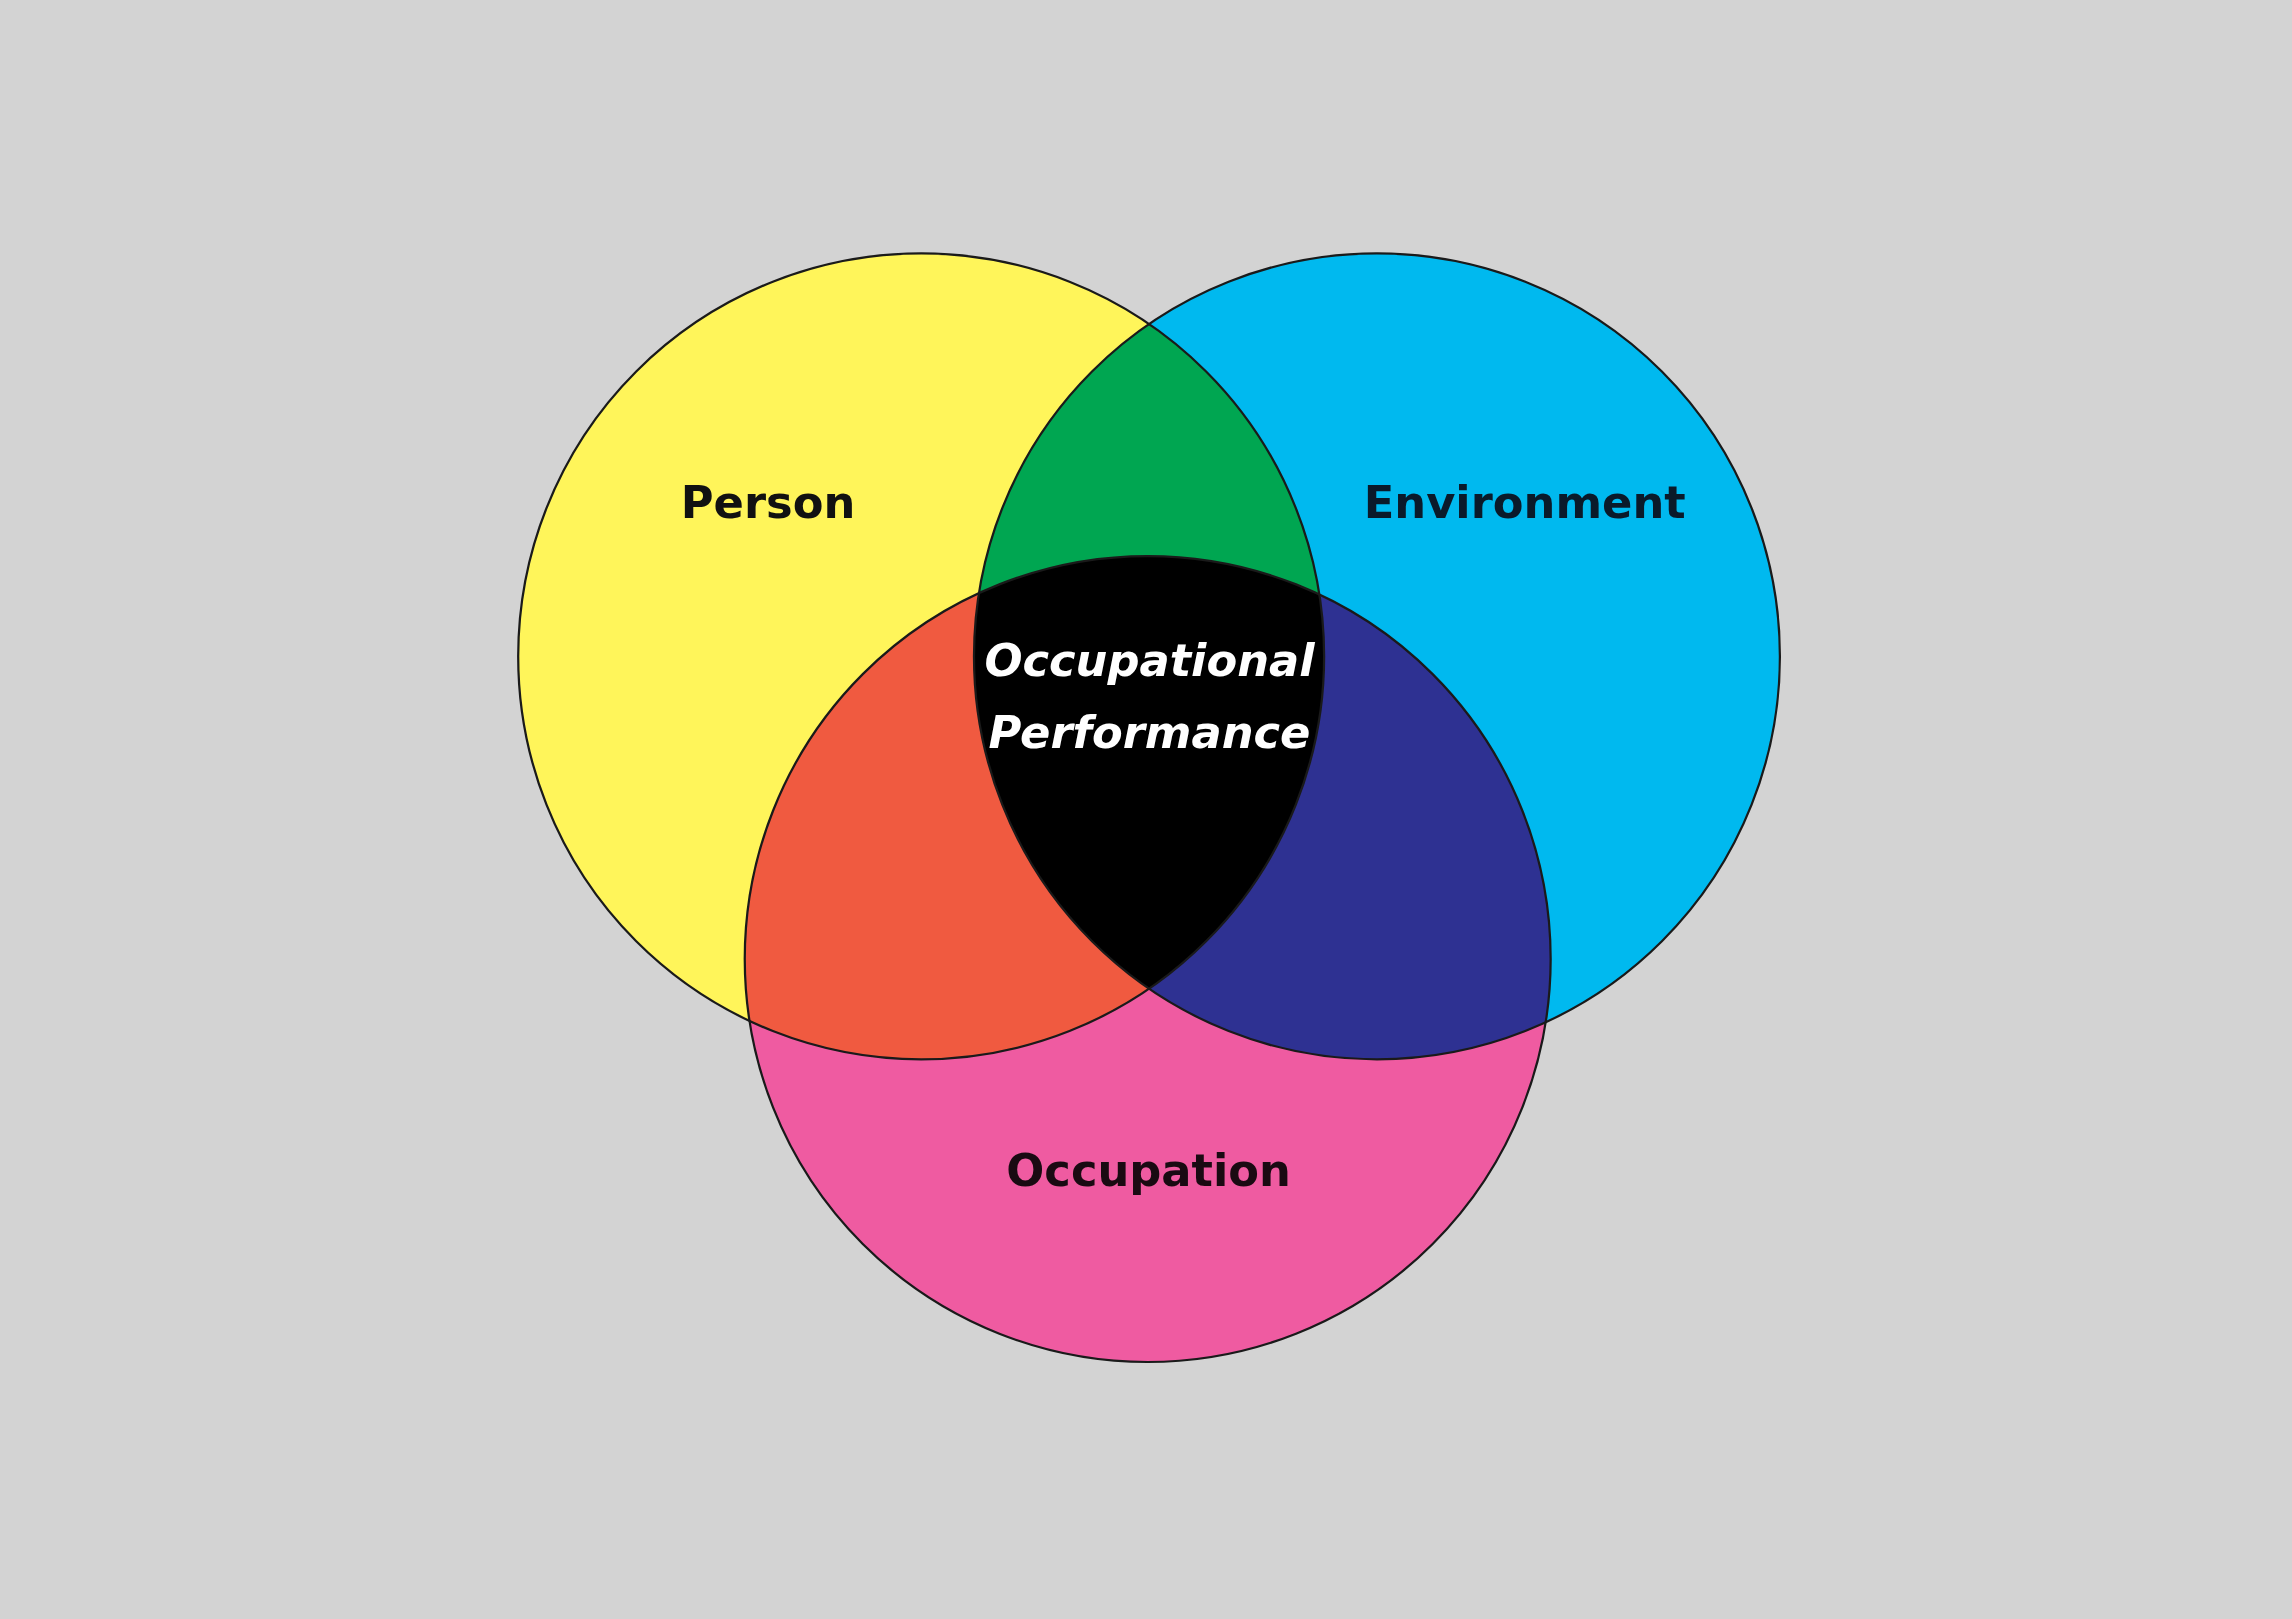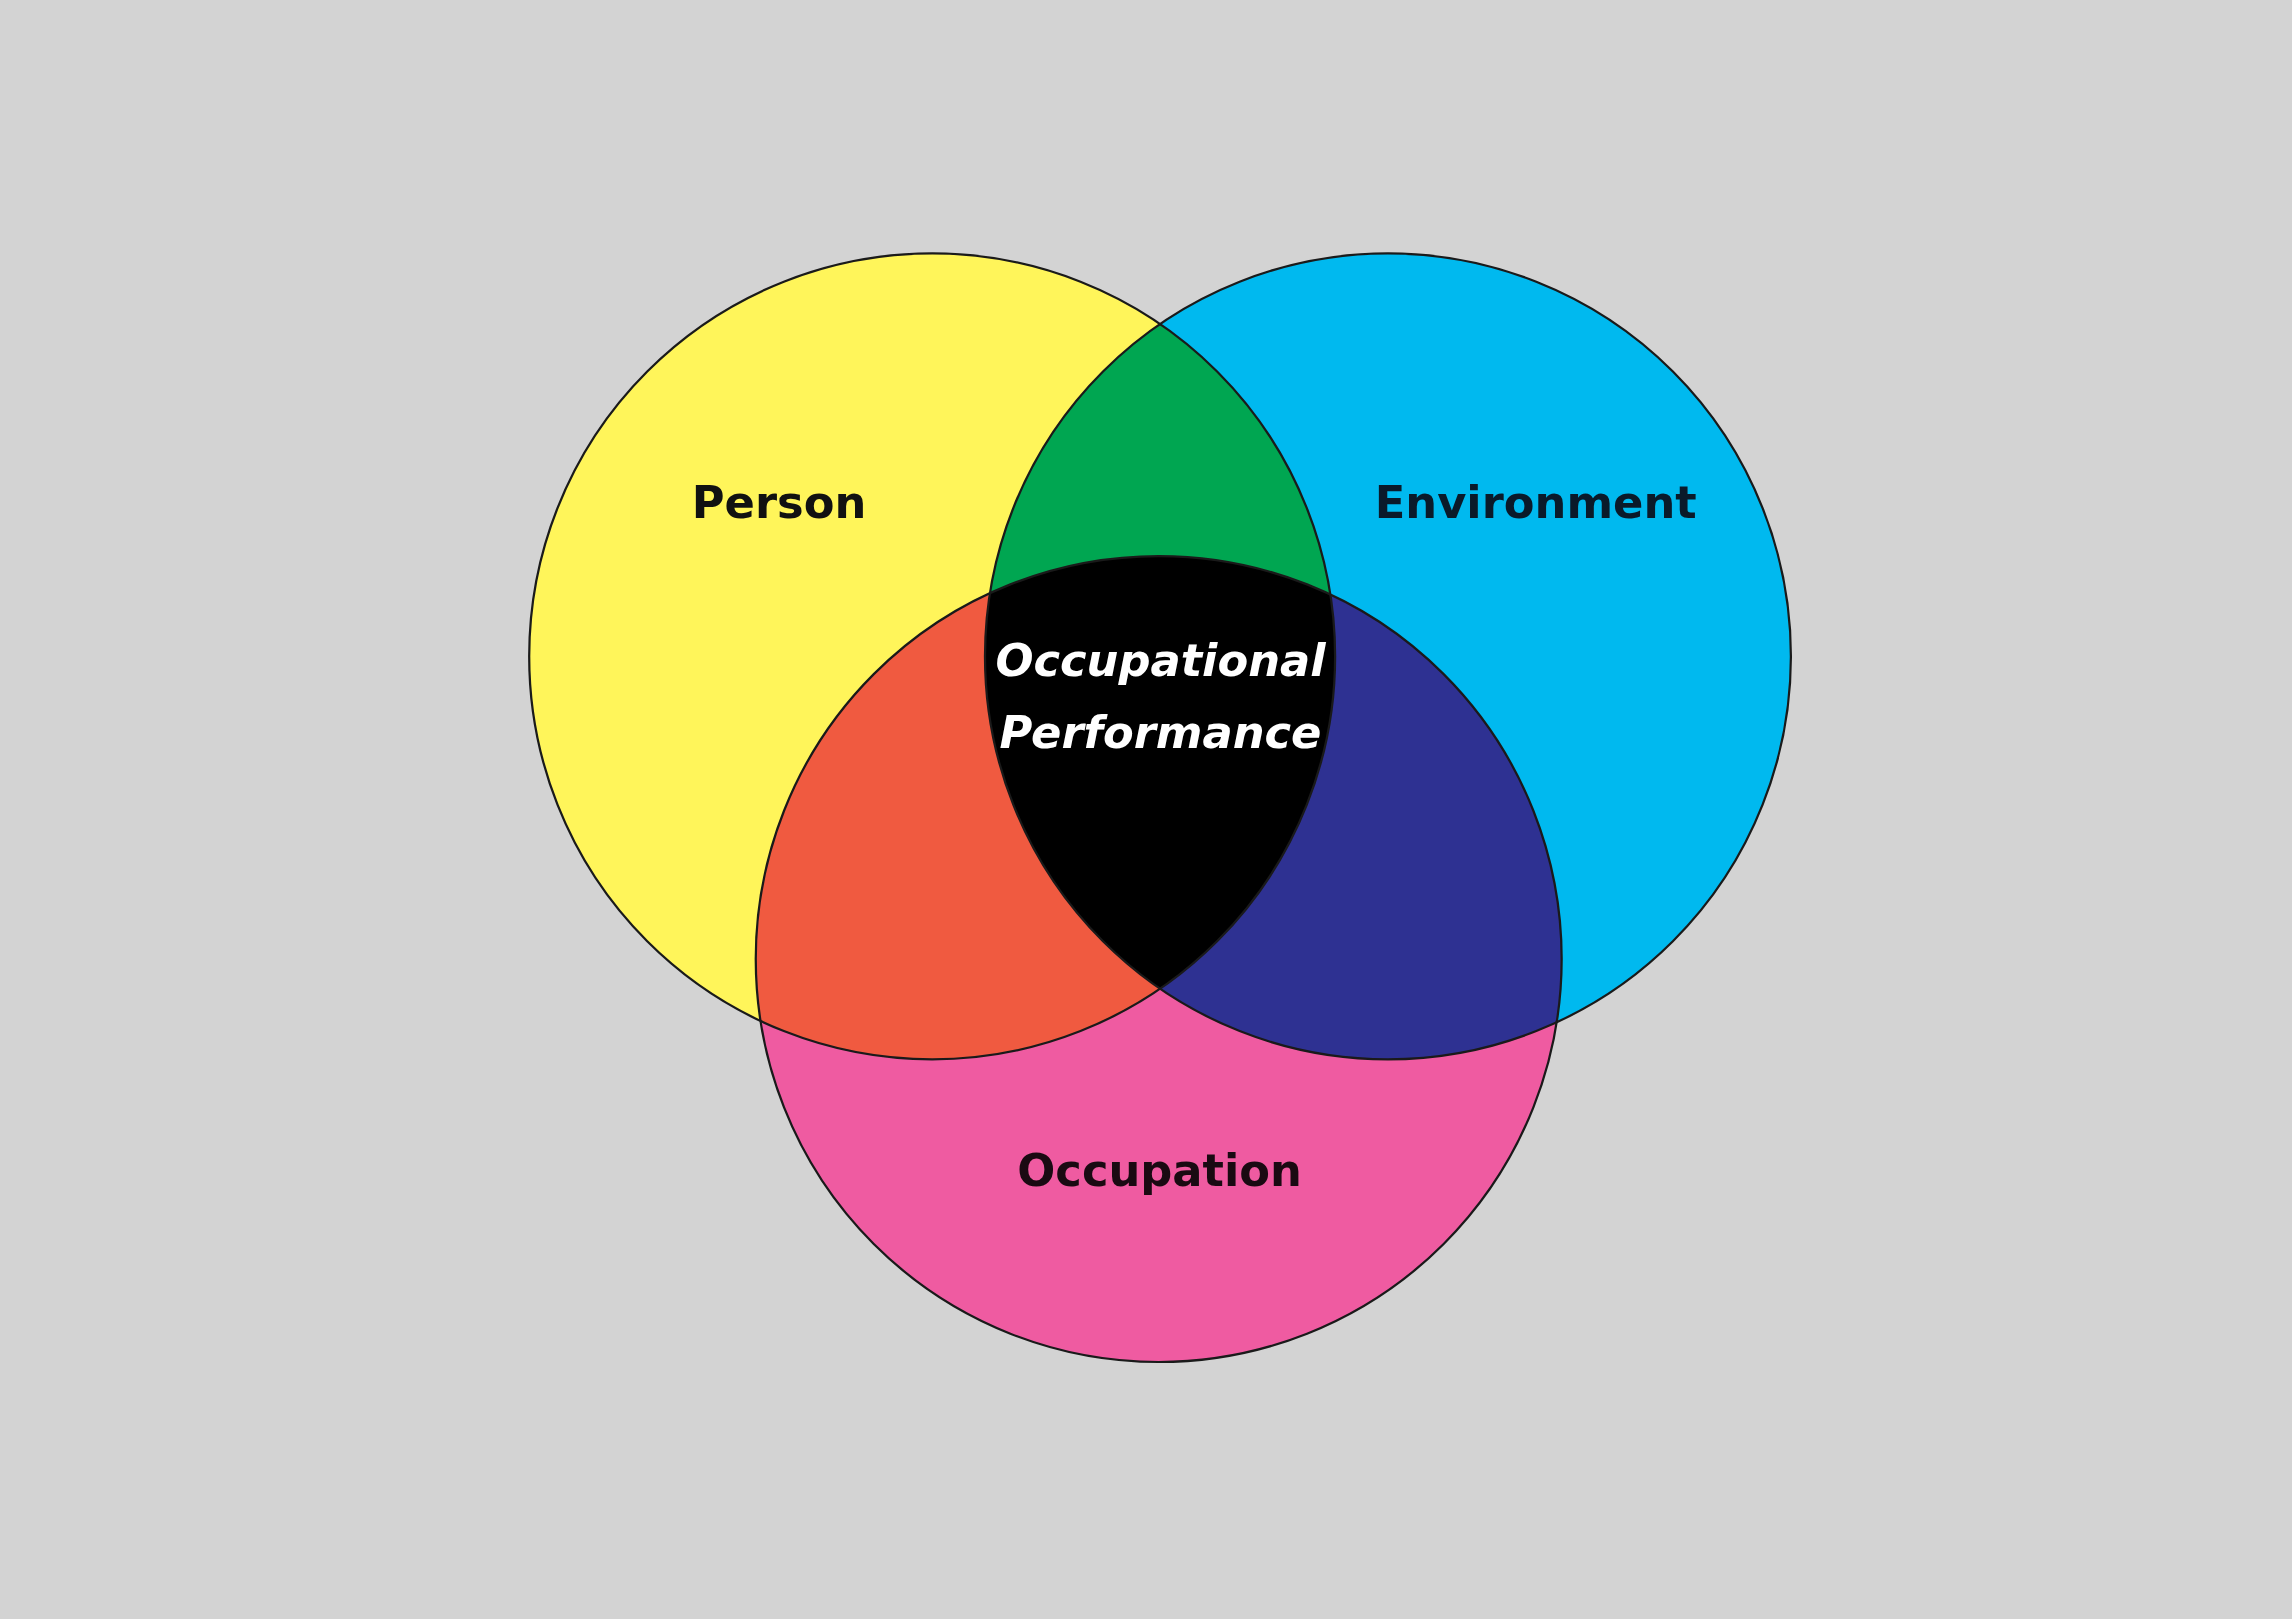--- a/index.html
+++ b/index.html
@@ -1,21 +1,21 @@
 <!DOCTYPE html>
 <html style="font-size:14.3px"><head>
   <meta charset="utf-8">
   <style>
     html, body { margin: 0; padding: 0; }
     body {
       width: 2293px; height: 1619px; overflow: hidden;
       background: #d3d3d3;
       font-family: "DejaVu Sans", "Liberation Sans", sans-serif;
     }
-    #stage { position: absolute; left: 14px; top: 0; width: 1819px; height: 1619px; }
+    #stage { position: absolute; left: 3px; top: 0; width: 1819px; height: 1619px; }
     svg { display: block; }
     .label {
       font-family: "DejaVu Sans", "Liberation Sans", sans-serif;
       font-weight: bold;
     }
     .center-label {
       font-family: "DejaVu Sans", "Liberation Sans", sans-serif;
       font-weight: bold;
       font-style: italic;
     }

